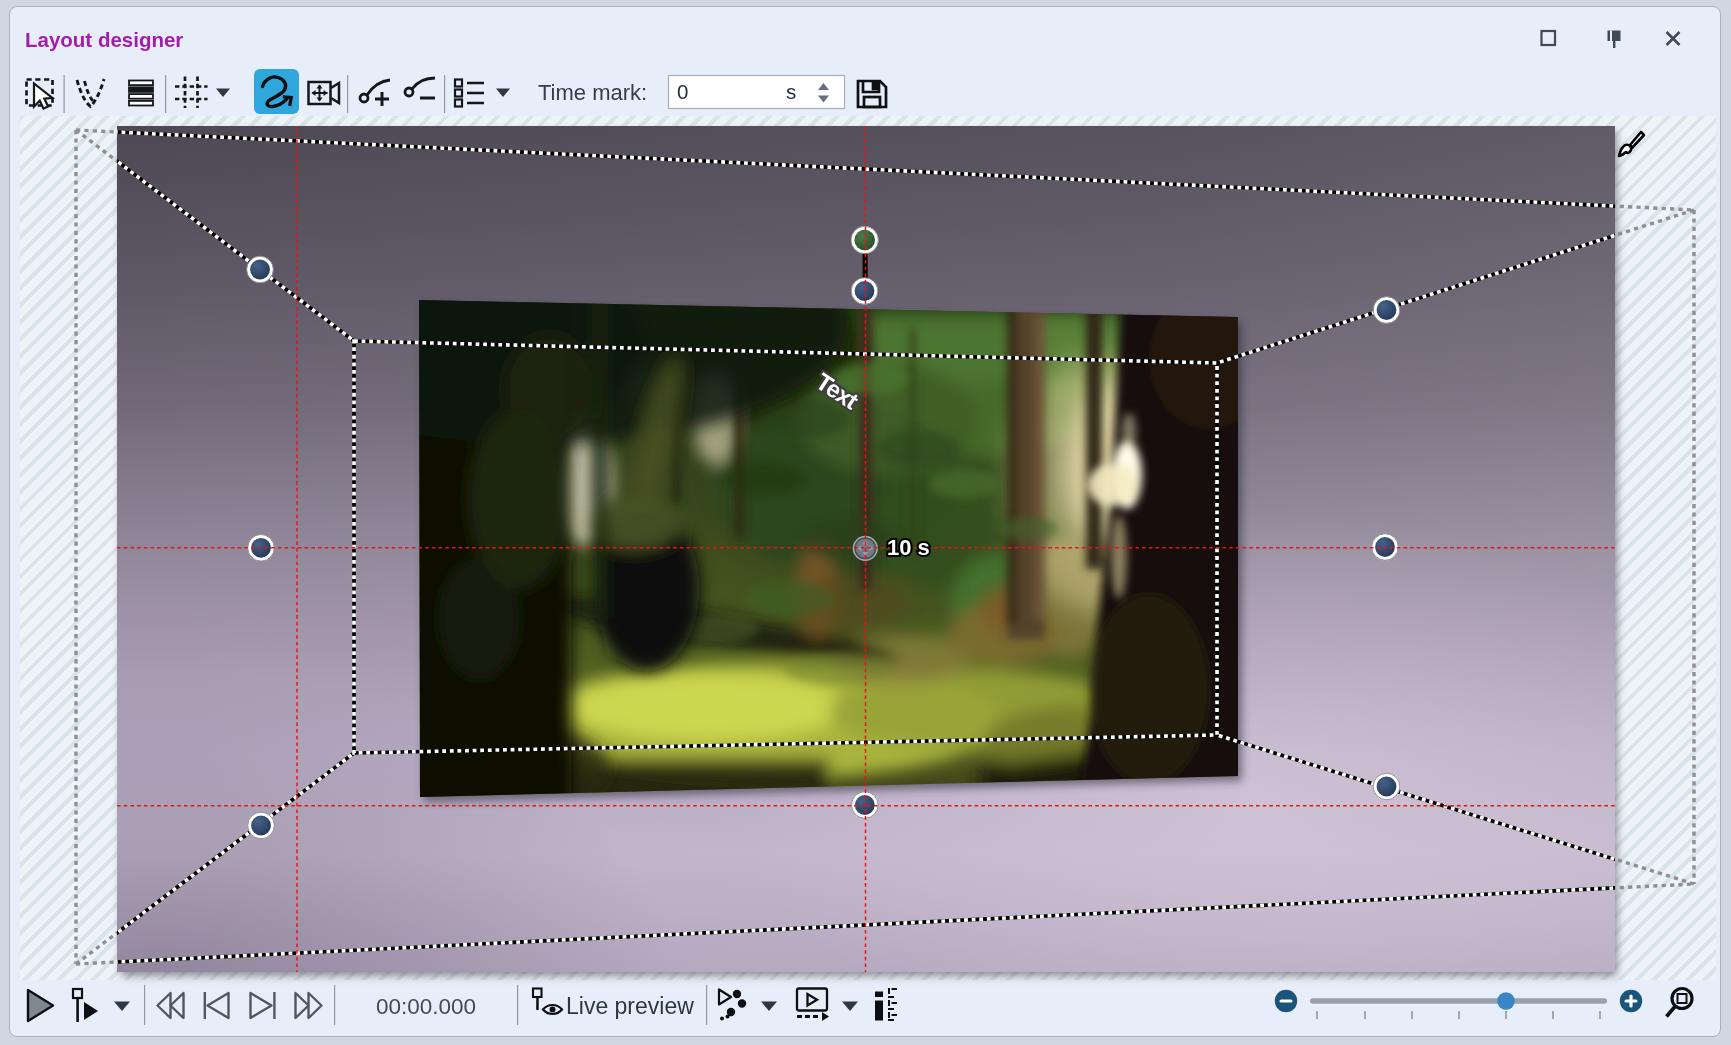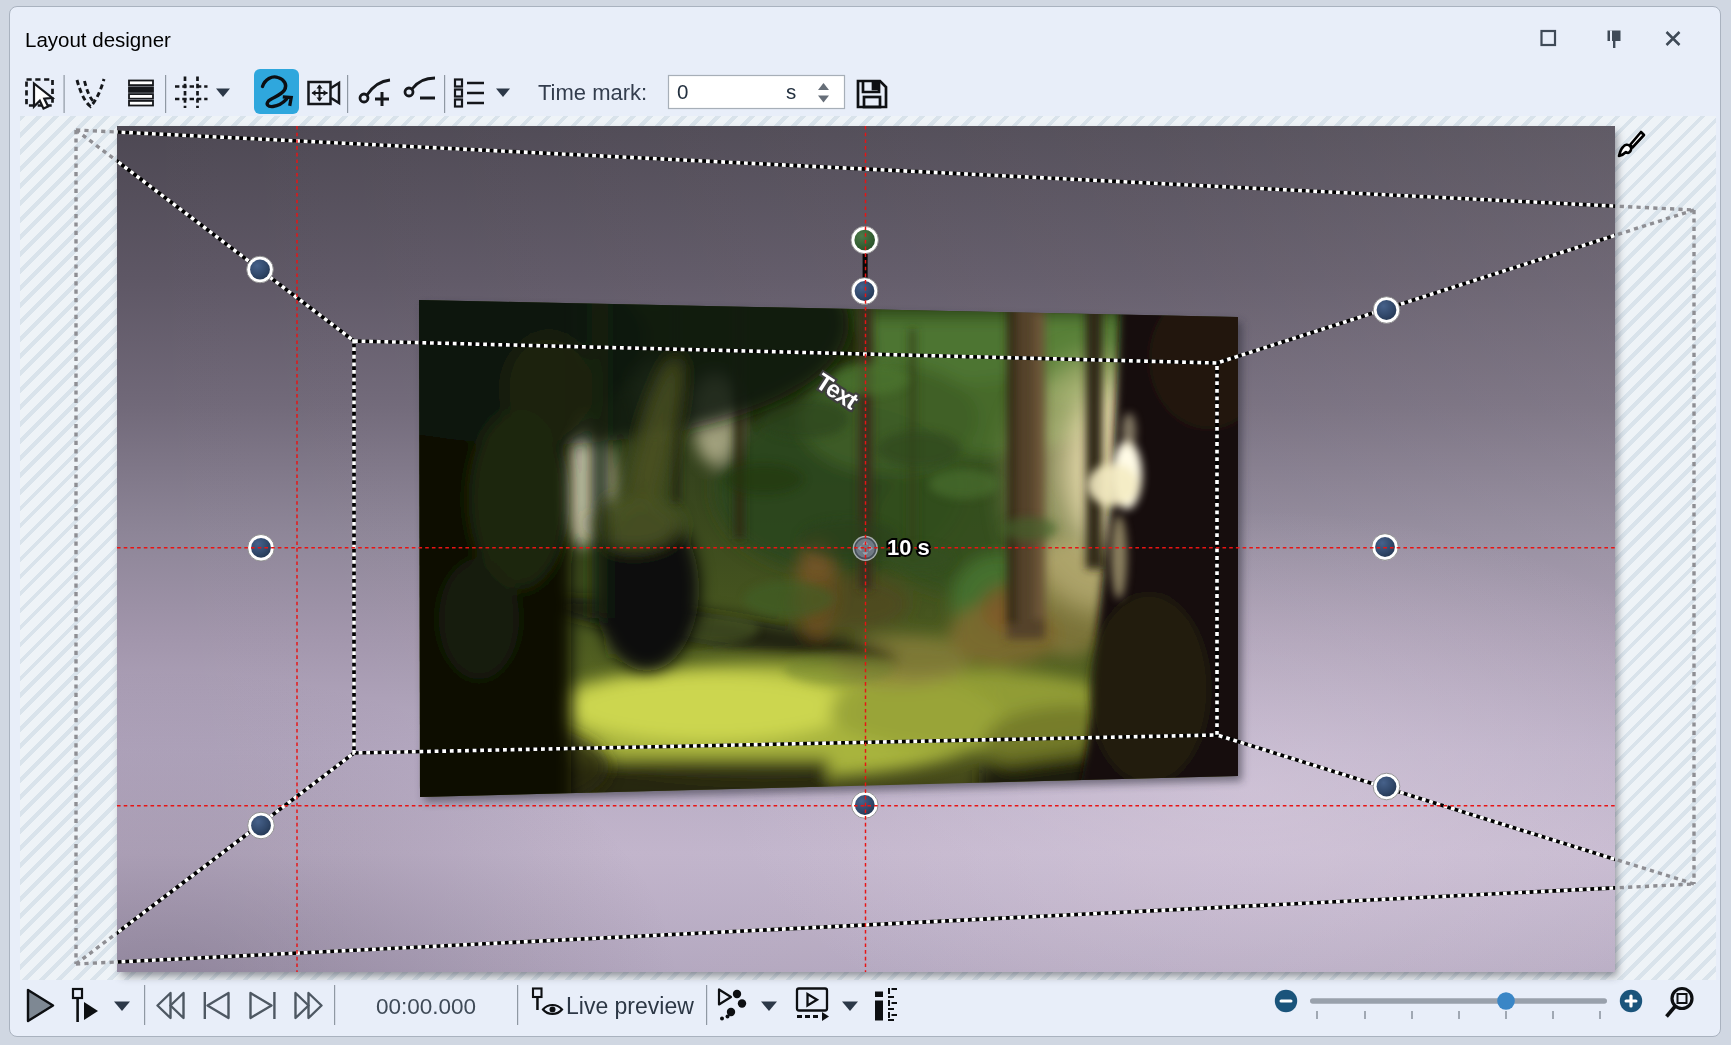--- a/index.html
+++ b/index.html
@@ -1,18 +1,18 @@
 <!DOCTYPE html>
 <html><head>
 <meta charset="utf-8">
 <style>
   html,body{margin:0;padding:0;}
   body{width:1731px;height:1045px;background:#d0d7e2;font-family:"Liberation Sans",sans-serif;overflow:hidden;position:relative;}
   .win{position:absolute;left:9px;top:6px;width:1712px;height:1031px;background:#e8eef9;border:1px solid #a9b2bf;border-radius:8px;box-sizing:border-box;}
-  .title{position:absolute;left:25px;top:28px;font-size:20.5px;font-weight:normal;color:#000000;}
+  .title{position:absolute;left:25px;top:28px;font-size:20.5px;font-weight:bold;color:#a21caf;}
   
   .canvas{position:absolute;left:20px;top:116px;width:1696px;height:864px;
     background:repeating-linear-gradient(135deg,#d9e3eb 0 4px,#eef3f7 4px 12px);}
   svg.stage{position:absolute;left:0;top:0;width:1731px;height:1045px;}
 </style>
 </head>
 <body>
 <div class="win"></div>
 <div class="canvas"></div>
 <div class="title">Layout designer</div>

